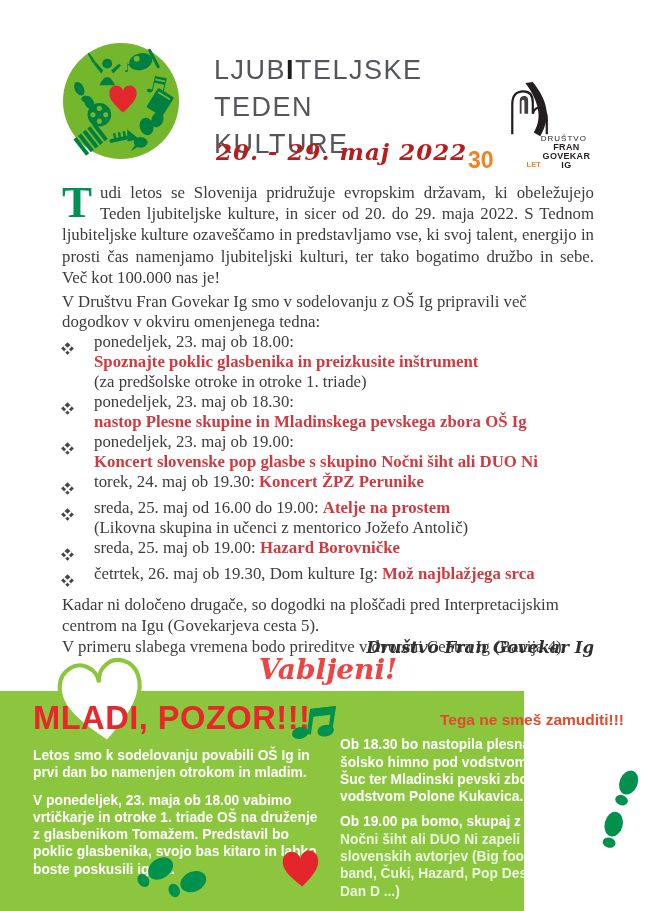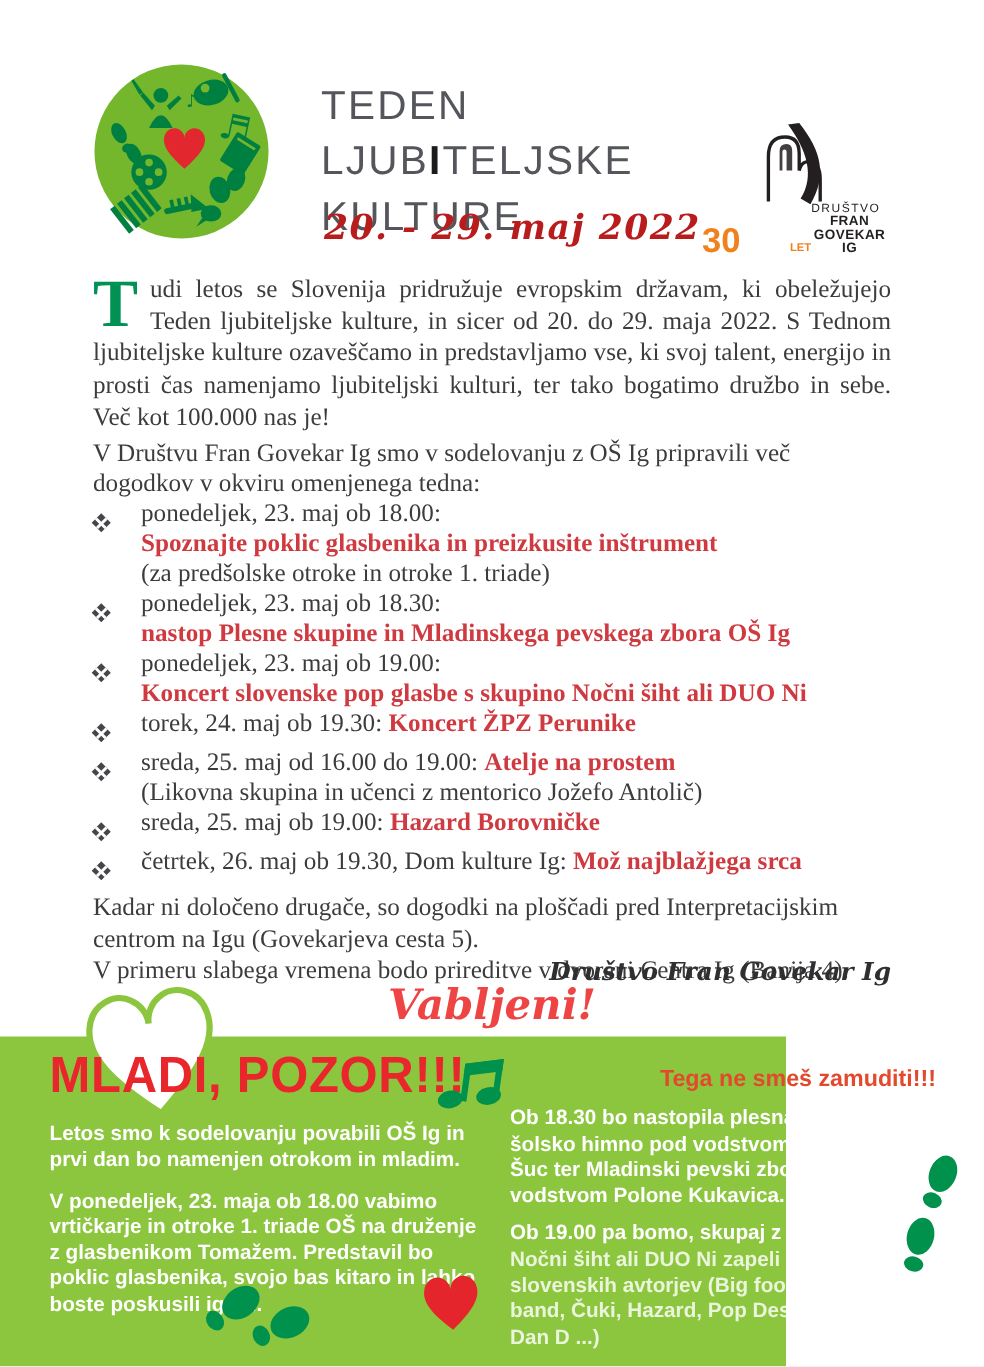--- a/index.html
+++ b/index.html
@@ -138,22 +138,22 @@
         <polygon points="74,105 70,111 78,106"></polygon>
       </g>
     </g>
 
     <g transform="translate(44,40) scale(0.36)">
       <path fill="#e3272e" d="M50 88 C20 62 8 44 12 28 C15 14 30 8 40 14 C46 17 50 23 50 30 C50 23 54 17 60 14 C70 8 85 14 88 28 C92 44 80 62 50 88 Z"></path>
     </g>
   </svg>
 
   <div class="title">
+    <div class="title-line"><span>LJUB</span><span class="title-i">I</span><span>TELJSKE</span></div>
     <div class="title-line">TEDEN</div>
-    <div class="title-line"><span>LJUB</span><span class="title-i">I</span><span>TELJSKE</span></div>
     <div class="title-line">KULTURE</div>
   </div>
   <div class="date">20. - 29. maj 2022</div>
 
   <div class="partner">
     <svg width="66" height="56" viewBox="0 0 70 60">
       <path d="M16 56 L16 24 Q16 10 28 10 Q38 10 38 22 L38 34 Q40 26 47 28 Q53 30 53 40 L53 56" fill="none" stroke="#231f20" stroke-width="2.4"></path>
       <path d="M24 20 Q24 15 29 15 Q33 15 33 20 L33 34 L29 34 L29 21 Q29 19 27.5 19 Q26 19 26 21 L26 34 L24 34 Z" fill="#231f20" opacity="0.85"></path>
       <path d="M30 1 L38 0 C54 20 58 38 46 58 L39 54 C49 38 44 20 30 1 Z" fill="#231f20"></path>
     </svg>

